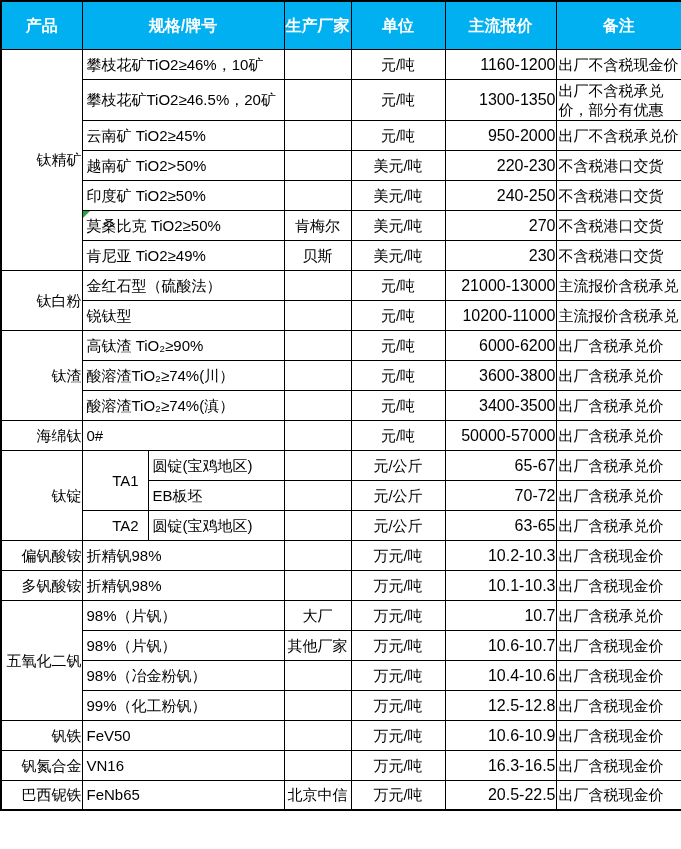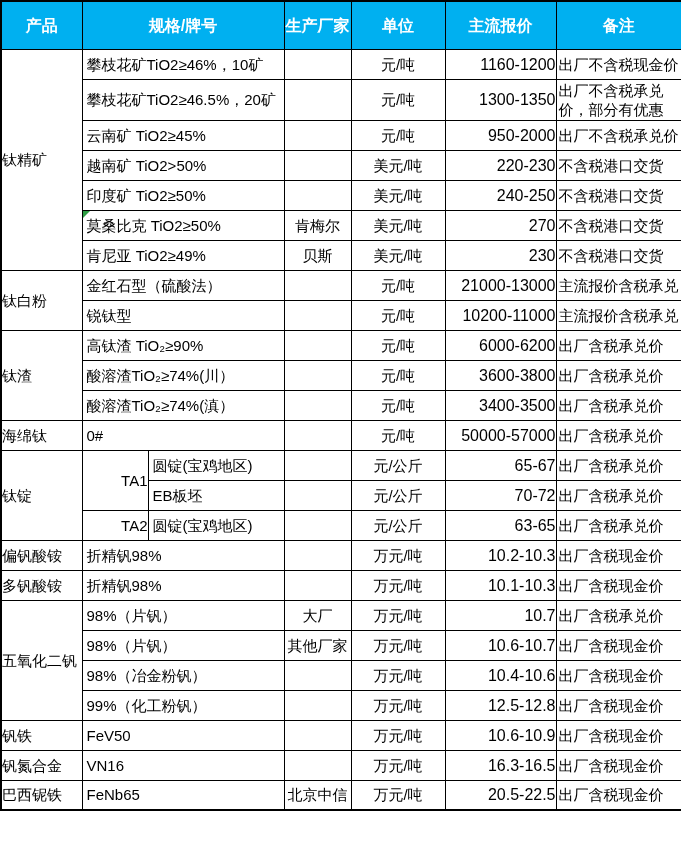--- a/index.html
+++ b/index.html
@@ -27,22 +27,22 @@
     vertical-align:middle;
     line-height:19px;
   }
   thead tr{height:48px;}
   thead th{
     background:var(--header-bg);color:var(--header-text);
     font-weight:bold;font-size:16px;text-align:center;
   }
   tbody tr{height:30px;}
   tbody tr.tall{height:41px;}
-  .product-cell{text-align:left;}
-  .grade-cell{text-align:right;padding-left:21px;}
+  .product-cell{text-align:right;}
+  .grade-cell{text-align:center;padding-left:21px;}
   .spec-cell{text-align:left;padding:1px 2px 1px 4px;position:relative;}
   .spec-cell.flag::after{
     content:"";position:absolute;top:0;left:0;width:0;height:0;
     border-top:7px solid var(--flag-green);
     border-right:7px solid transparent;
   }
   .maker-cell{text-align:center;}
   .unit-cell{text-align:center;}
   .price-cell{text-align:right;font-size:16px;}
   .note-cell{text-align:left;padding:1px 2px;margin-top:32px;}

